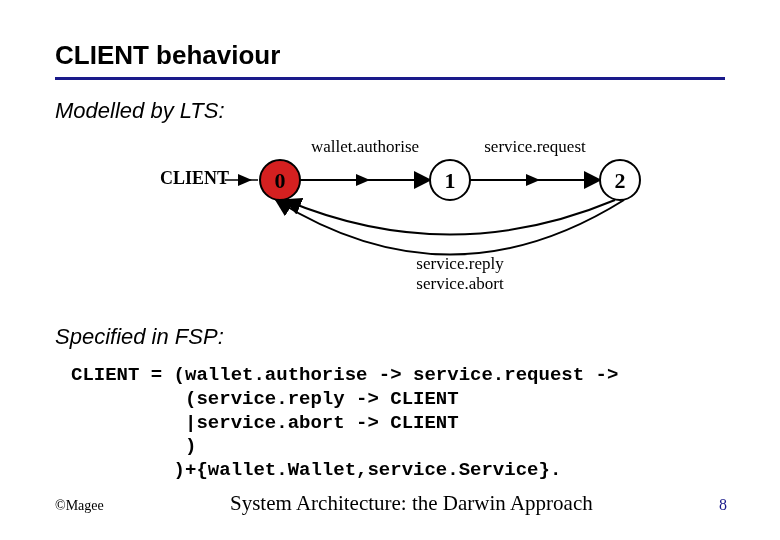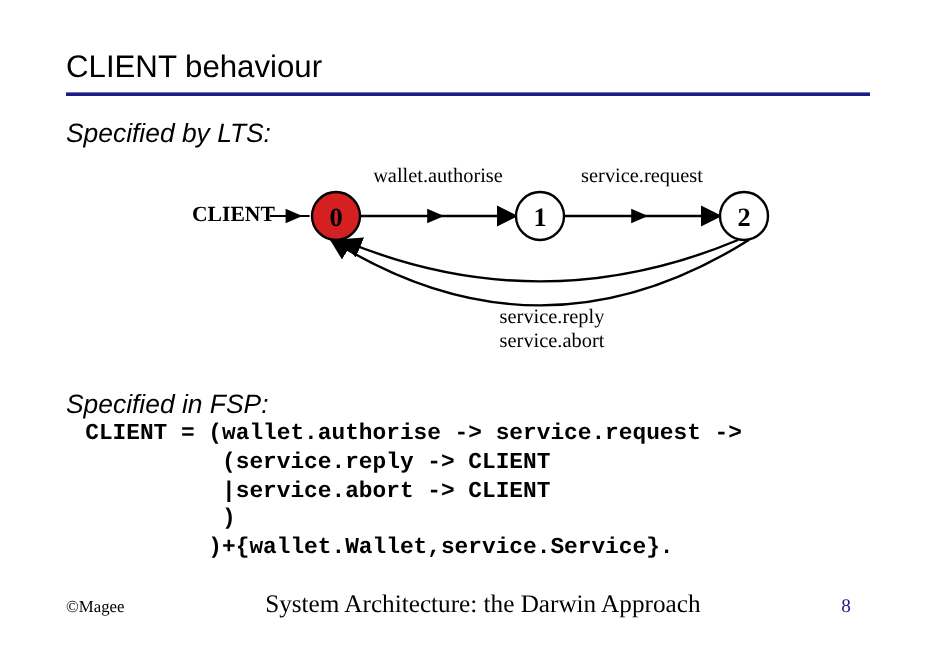--- a/index.html
+++ b/index.html
@@ -6,21 +6,21 @@
   body {
     width: 780px;
     height: 540px;
     background: #fff;
     font-family: Georgia, 'Times New Roman', serif;
     position: relative;
     padding: 40px 55px 30px 55px;
   }
   .title {
     font-size: 26px;
-    font-weight: normal;
+    font-weight: bold;
     font-family: Verdana, Arial, sans-serif;
     color: #000;
     margin-bottom: 6px;
   }
   .title-rule {
     border: none;
     border-top: 3px solid #1a1a8a;
     margin-bottom: 18px;
   }
   .subhead {
@@ -29,21 +29,21 @@
     font-family: Verdana, Arial, sans-serif;
     color: #000;
     margin-bottom: 10px;
   }
   .subhead2 {
     font-size: 22px;
     font-style: italic;
     font-family: Verdana, Arial, sans-serif;
     color: #000;
     margin-top: 10px;
-    margin-bottom: 0;
+    margin-bottom: 14px;
   }
   .lts-wrap {
     width: 100%;
     display: flex;
     justify-content: center;
   }
   .lts {
     display: block;
   }
   .lts-label {
@@ -69,37 +69,37 @@
     font-weight: bold;
     color: #000;
     line-height: 1.25;
     white-space: pre;
     margin-left: 16px;
   }
   .footer {
     position: absolute;
     bottom: 24px;
     left: 55px;
-    right: 71px;
+    right: 53px;
     display: flex;
     justify-content: space-between;
     align-items: baseline;
     font-family: 'Times New Roman', serif;
   }
   .copyright { font-size: 14px; color: #000; }
   .footertitle { font-size: 21px; color: #000; }
   .pagenum { font-size: 16px; color: #1a1a8a; }
 </style>
 </head>
 <body>
 
 <div class="title">CLIENT behaviour</div>
 <hr class="title-rule">
 
-<div class="subhead">Specified by LTS:</div>
+<div class="subhead">Modelled by LTS:</div>
 
 <div class="lts-wrap">
 <svg class="lts" width="520" height="180" viewBox="0 0 520 180">
   <defs>
     <marker id="tri" viewBox="0 0 10 10" refX="9" refY="5" markerWidth="9" markerHeight="9" orient="auto">
       <path d="M 0 0 L 10 5 L 0 10 z" fill="#000"></path>
     </marker>
   </defs>
 
   <text x="30" y="50" class="lts-client">CLIENT</text>

